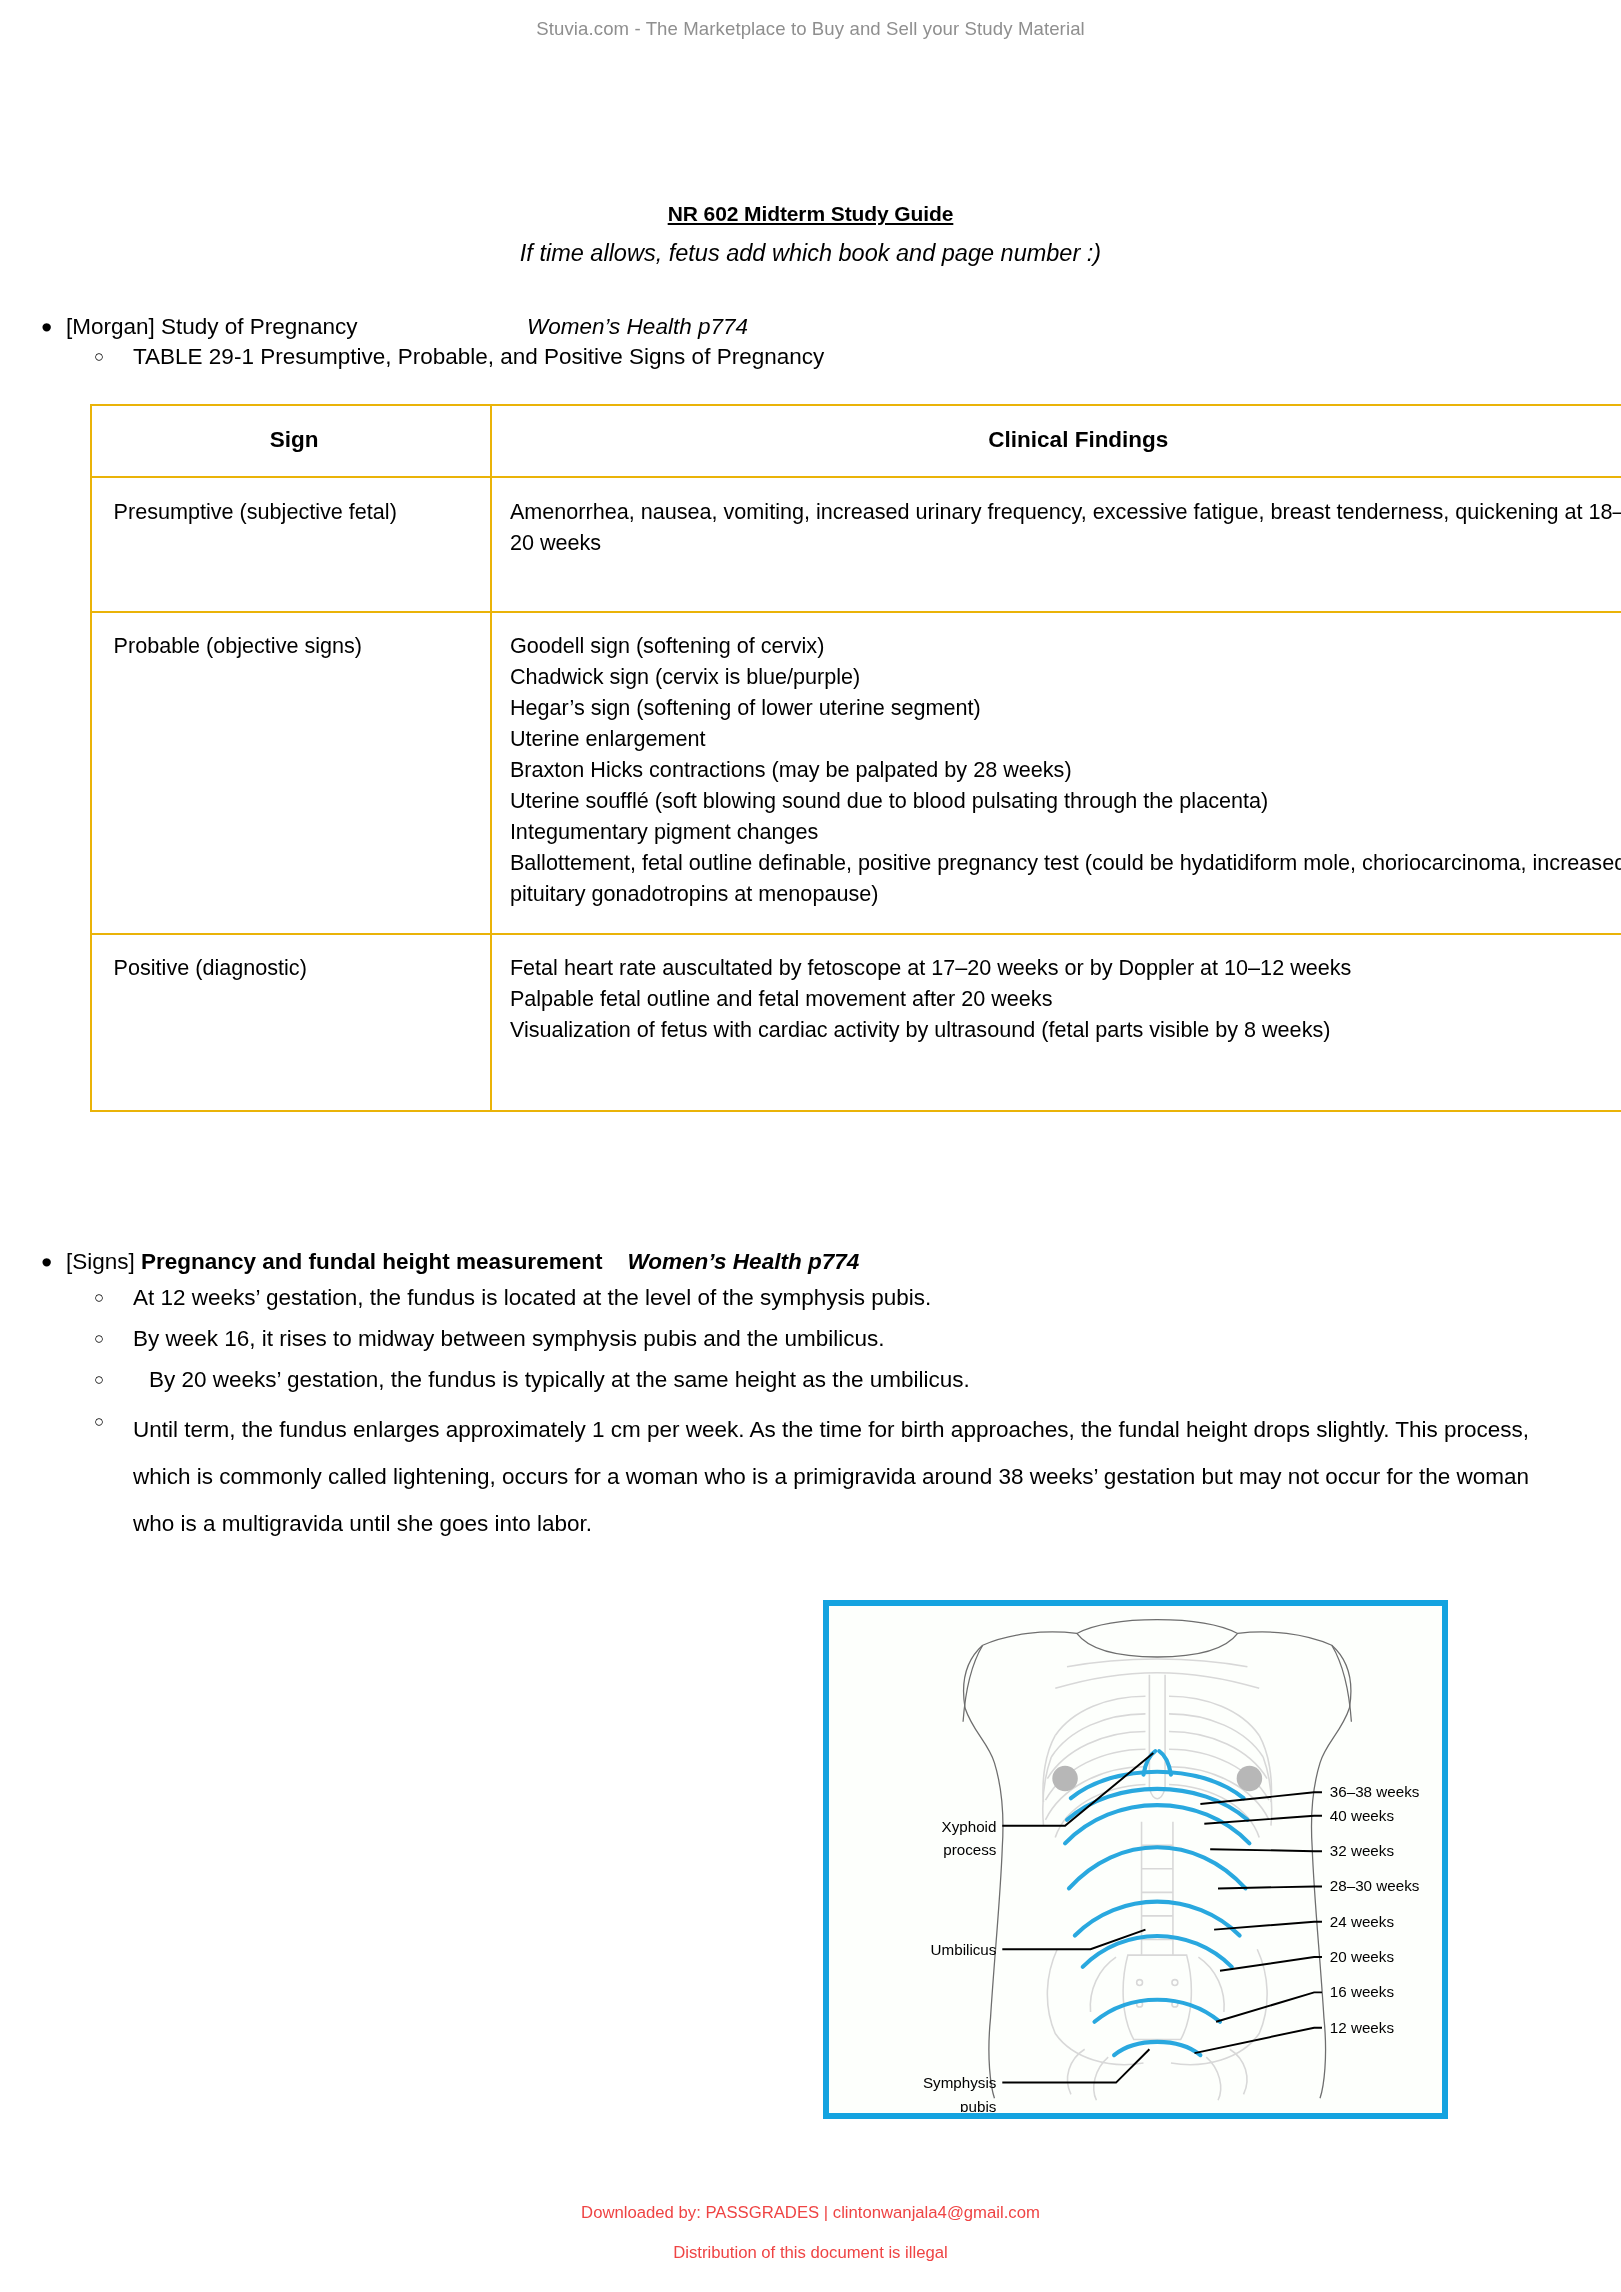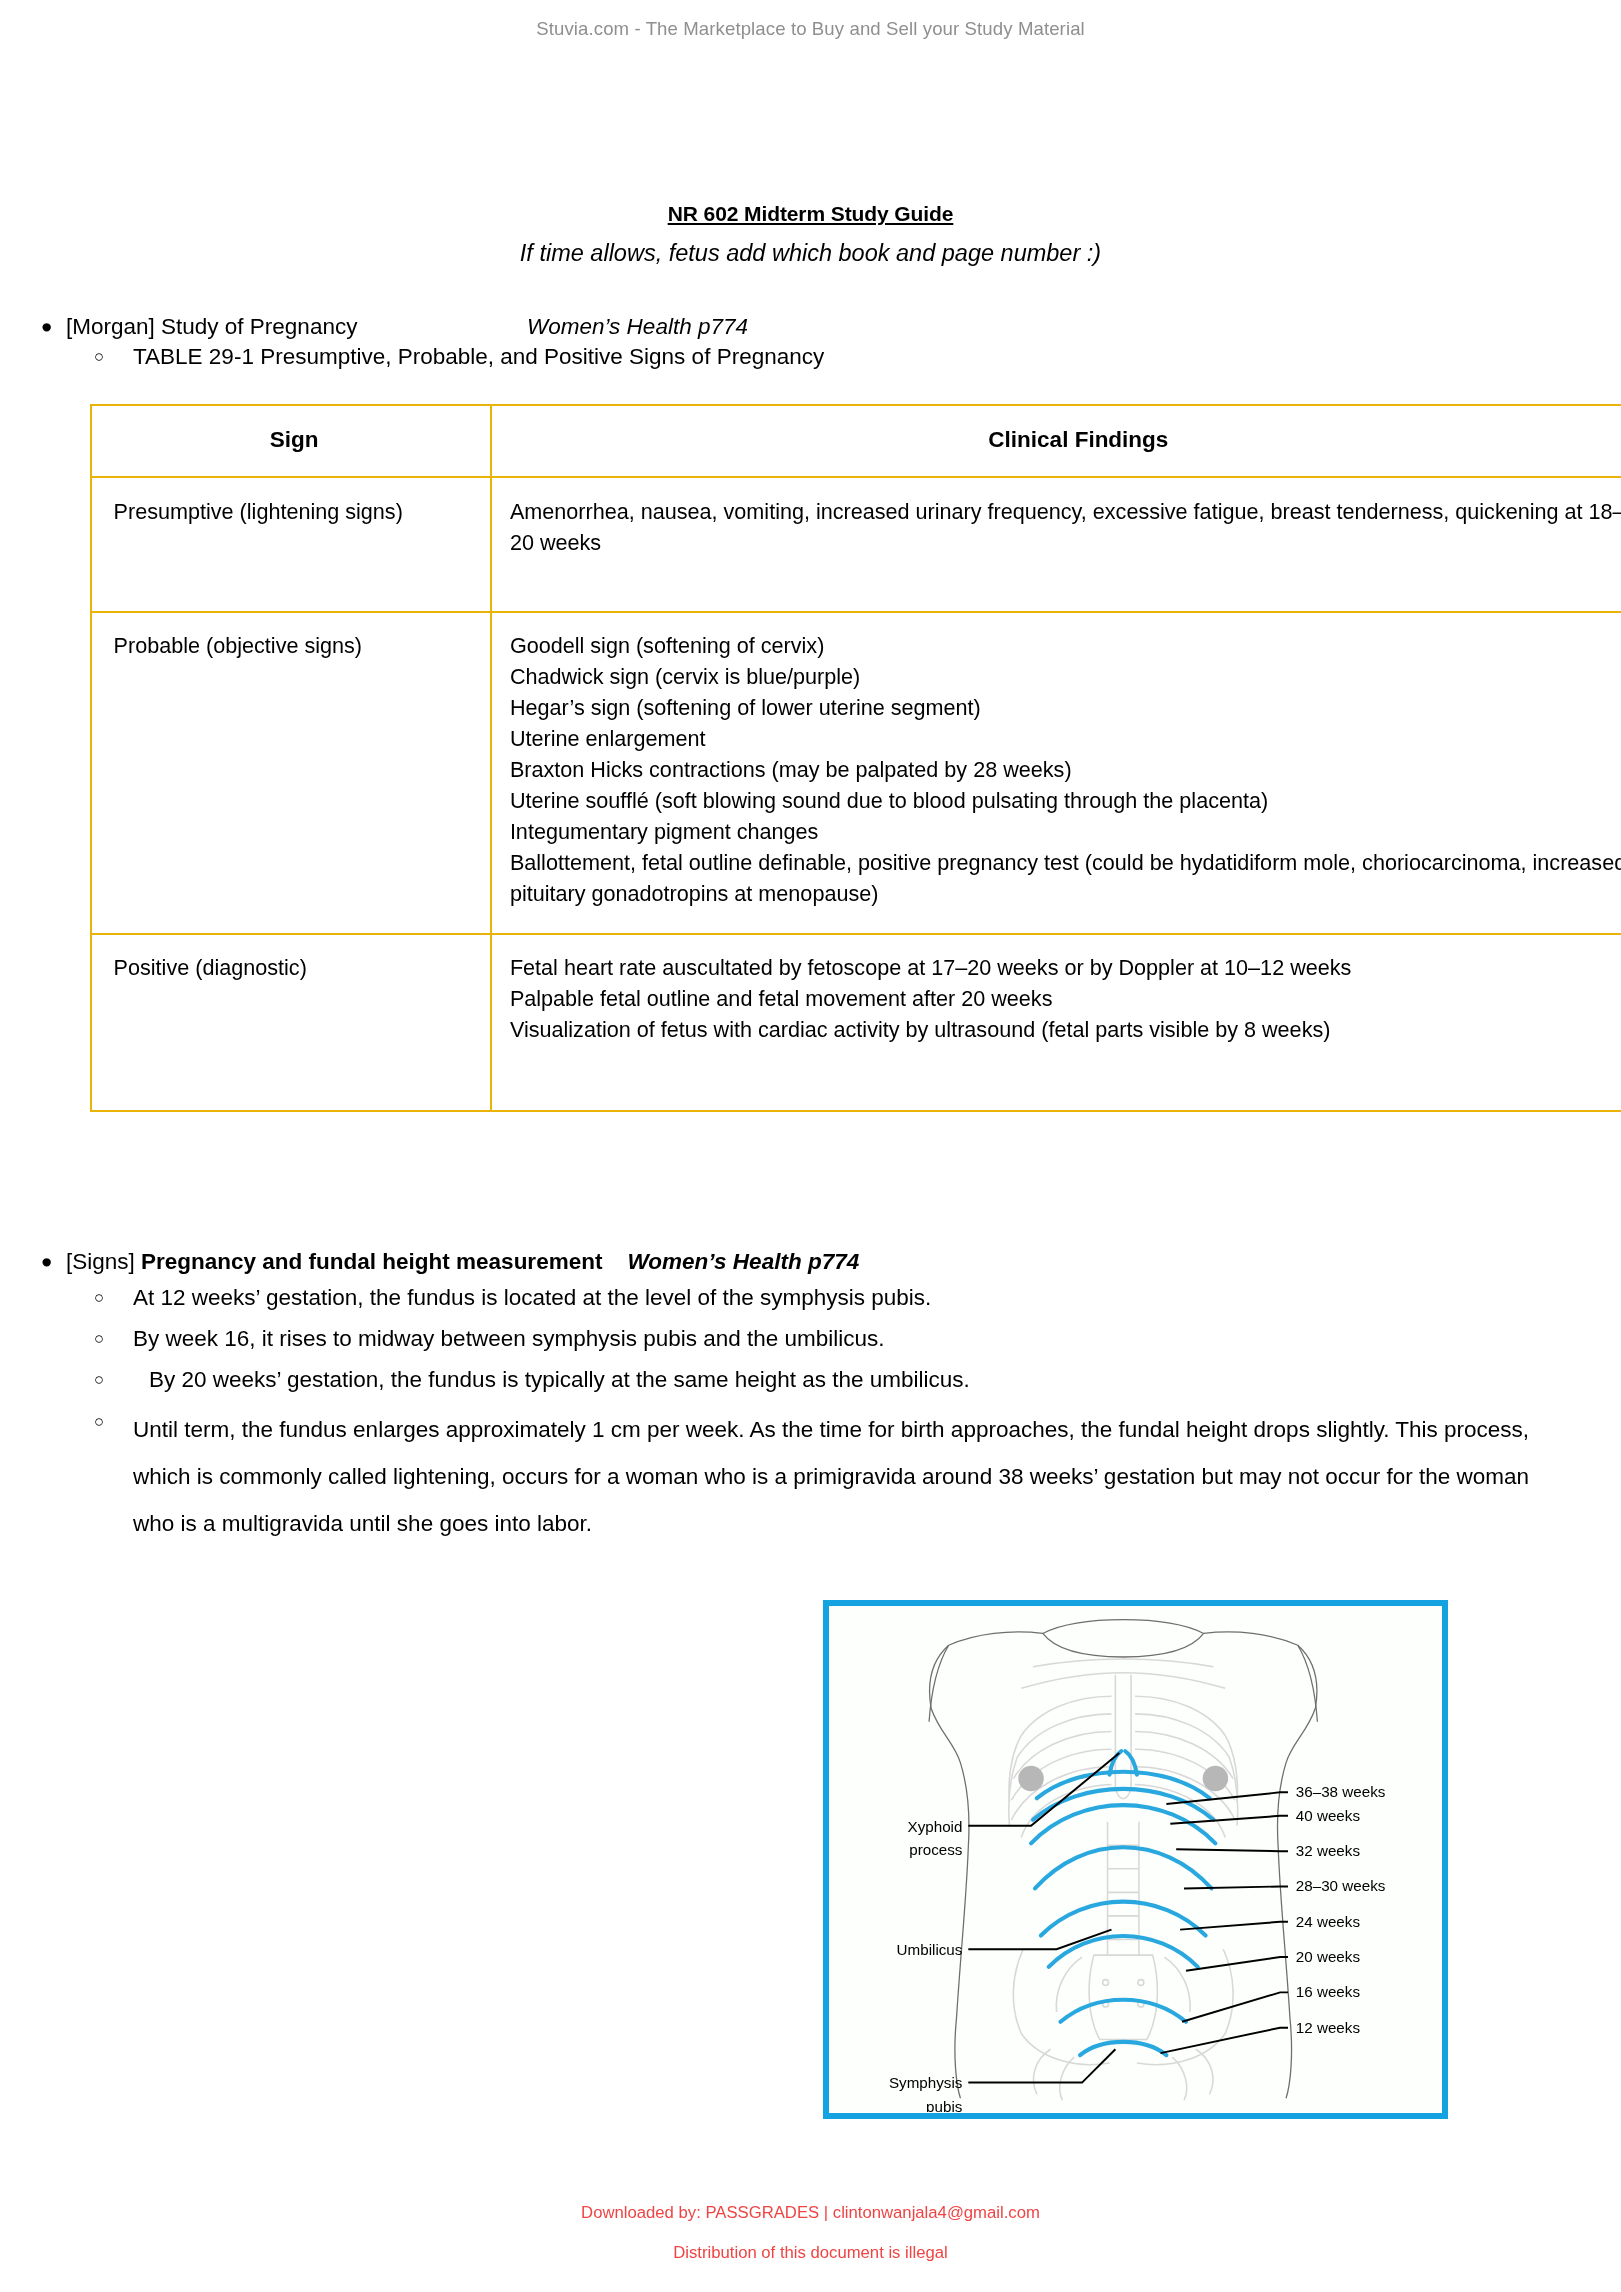--- a/index.html
+++ b/index.html
@@ -143,20 +143,21 @@
   
   .figbox {
     position: absolute;
     left: 823px;
     top: 1600px;
     width: 625px;
     height: 519px;
     border: 6.9px solid #14a3e0;
     background: #fdfffc;
     box-sizing: border-box;
+    padding-left: 34px;
   }
   .figbox svg { display: block; }
 
   .fig-label {
     font-family: "Liberation Sans", sans-serif;
     font-size: 15.5px;
     fill: #000;
   }
 </style>
 </head>
@@ -183,21 +184,21 @@
 
   <table class="tbl">
     <thead>
       <tr>
         <th class="c1">Sign</th>
         <th class="c2">Clinical Findings</th>
       </tr>
     </thead>
     <tbody>
       <tr>
-        <td class="c1 pad-bottom-a">Presumptive (lightening signs)</td>
+        <td class="c1 pad-bottom-a">Presumptive (subjective fetal)</td>
         <td class="c2 pad-bottom-a">
           <span class="cellline">Amenorrhea, nausea, vomiting, increased urinary frequency, excessive fatigue, breast tenderness, quickening at 18–20 weeks</span>
         </td>
       </tr>
       <tr>
         <td class="c1 pad-bottom-b">Probable (objective signs)</td>
         <td class="c2 pad-bottom-b">
           <span class="cellline">Goodell sign (softening of cervix)</span>
           <span class="cellline">Chadwick sign (cervix is blue/purple)</span>
           <span class="cellline">Hegar’s sign (softening of lower uterine segment)</span>

